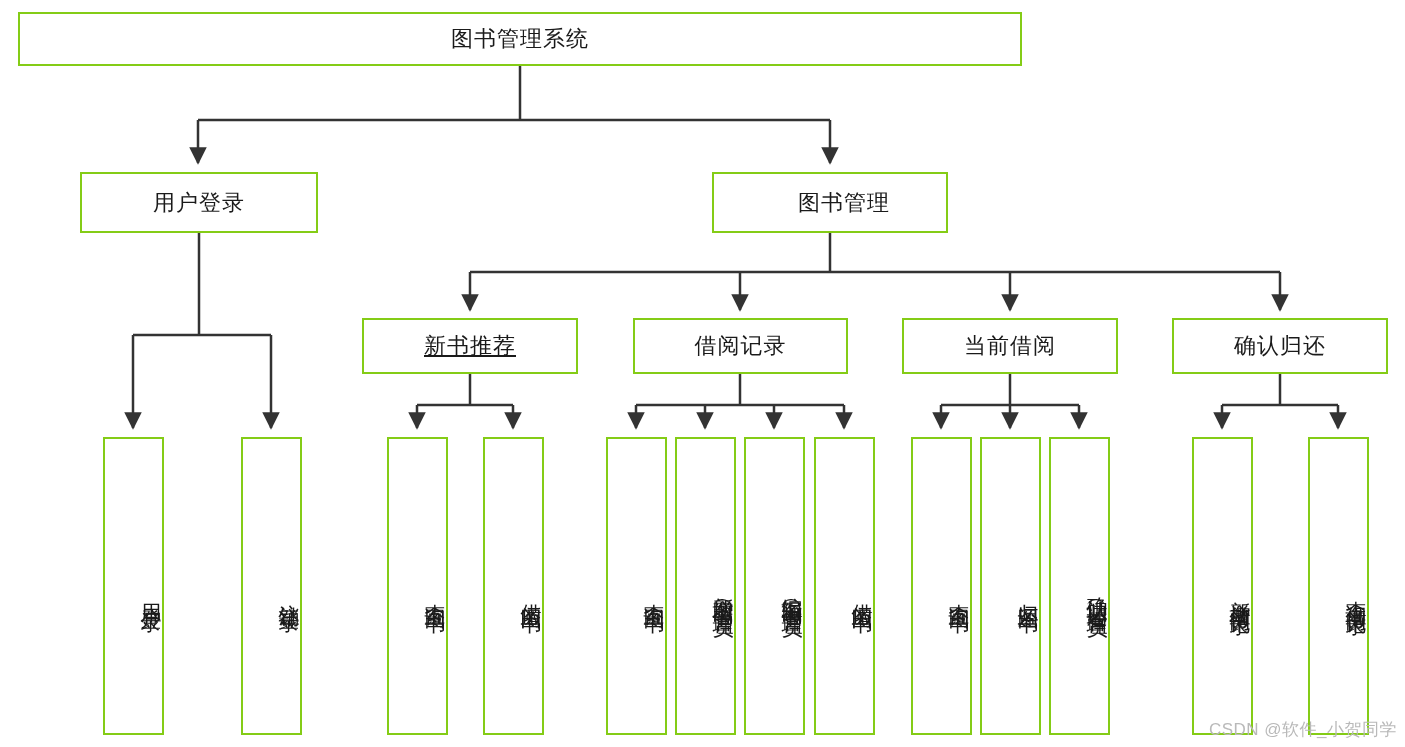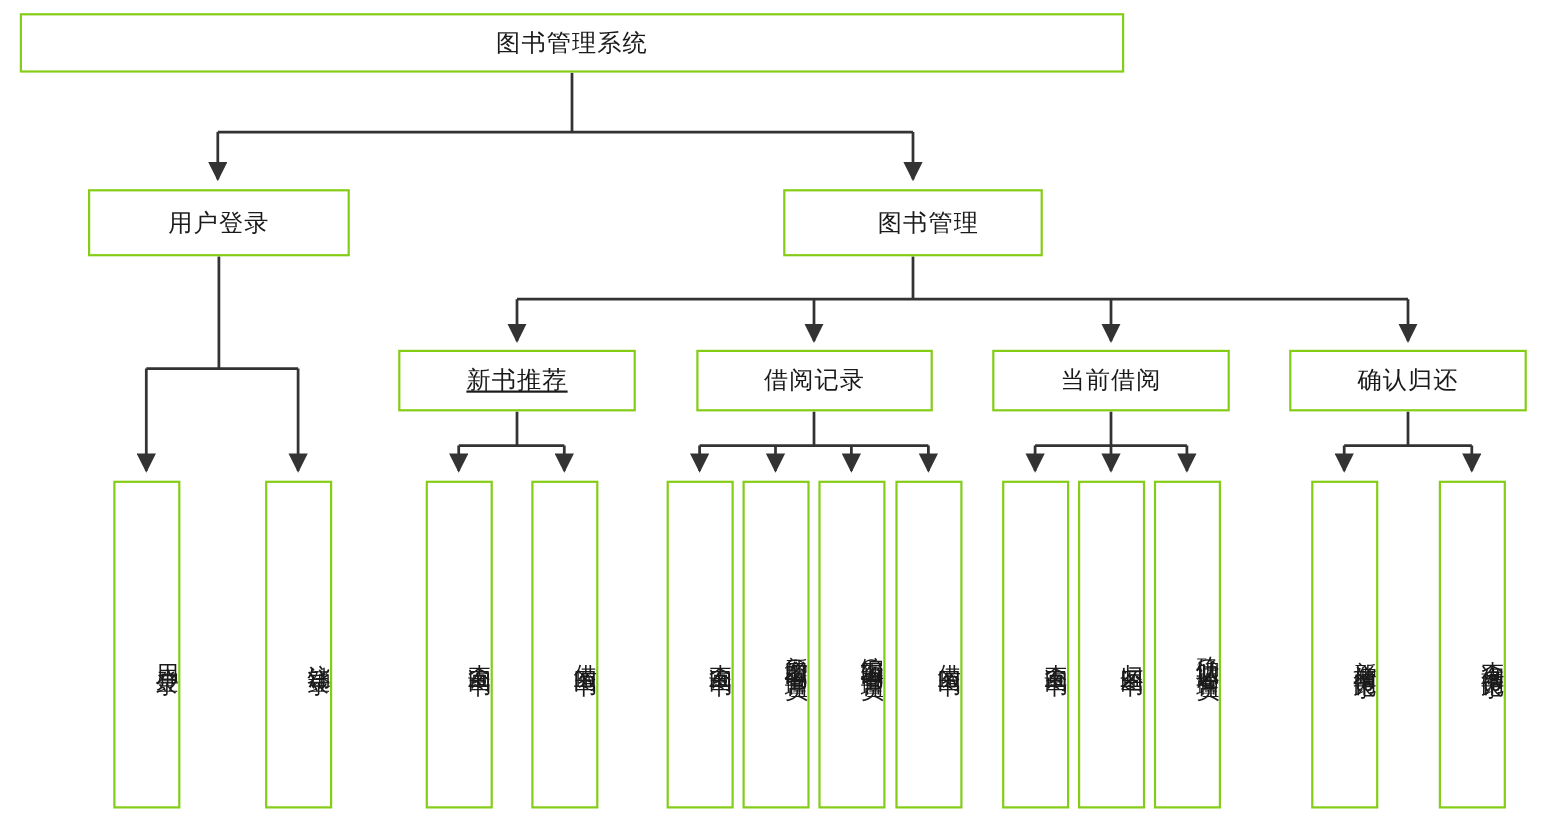--- a/index.html
+++ b/index.html
@@ -128,14 +128,15 @@
   <div class="node vert" style="left:744px;top:437px;width:61px;height:298px;">编辑图书（管理员）</div>
   <div class="node vert" style="left:814px;top:437px;width:61px;height:298px;">借阅图书</div>
 
   <div class="node vert" style="left:911px;top:437px;width:61px;height:298px;">查询图书</div>
   <div class="node vert" style="left:980px;top:437px;width:61px;height:298px;">归还图书</div>
   <div class="node vert" style="left:1049px;top:437px;width:61px;height:298px;">确认归还（管理员）</div>
 
   <div class="node vert" style="left:1192px;top:437px;width:61px;height:298px;">新增借阅记录</div>
   <div class="node vert" style="left:1308px;top:437px;width:61px;height:298px;">查询借阅记录</div>
 
+  <div class="watermark">CSDN @软件_小贺同学</div>
 
 </div>
 
 </body></html>

